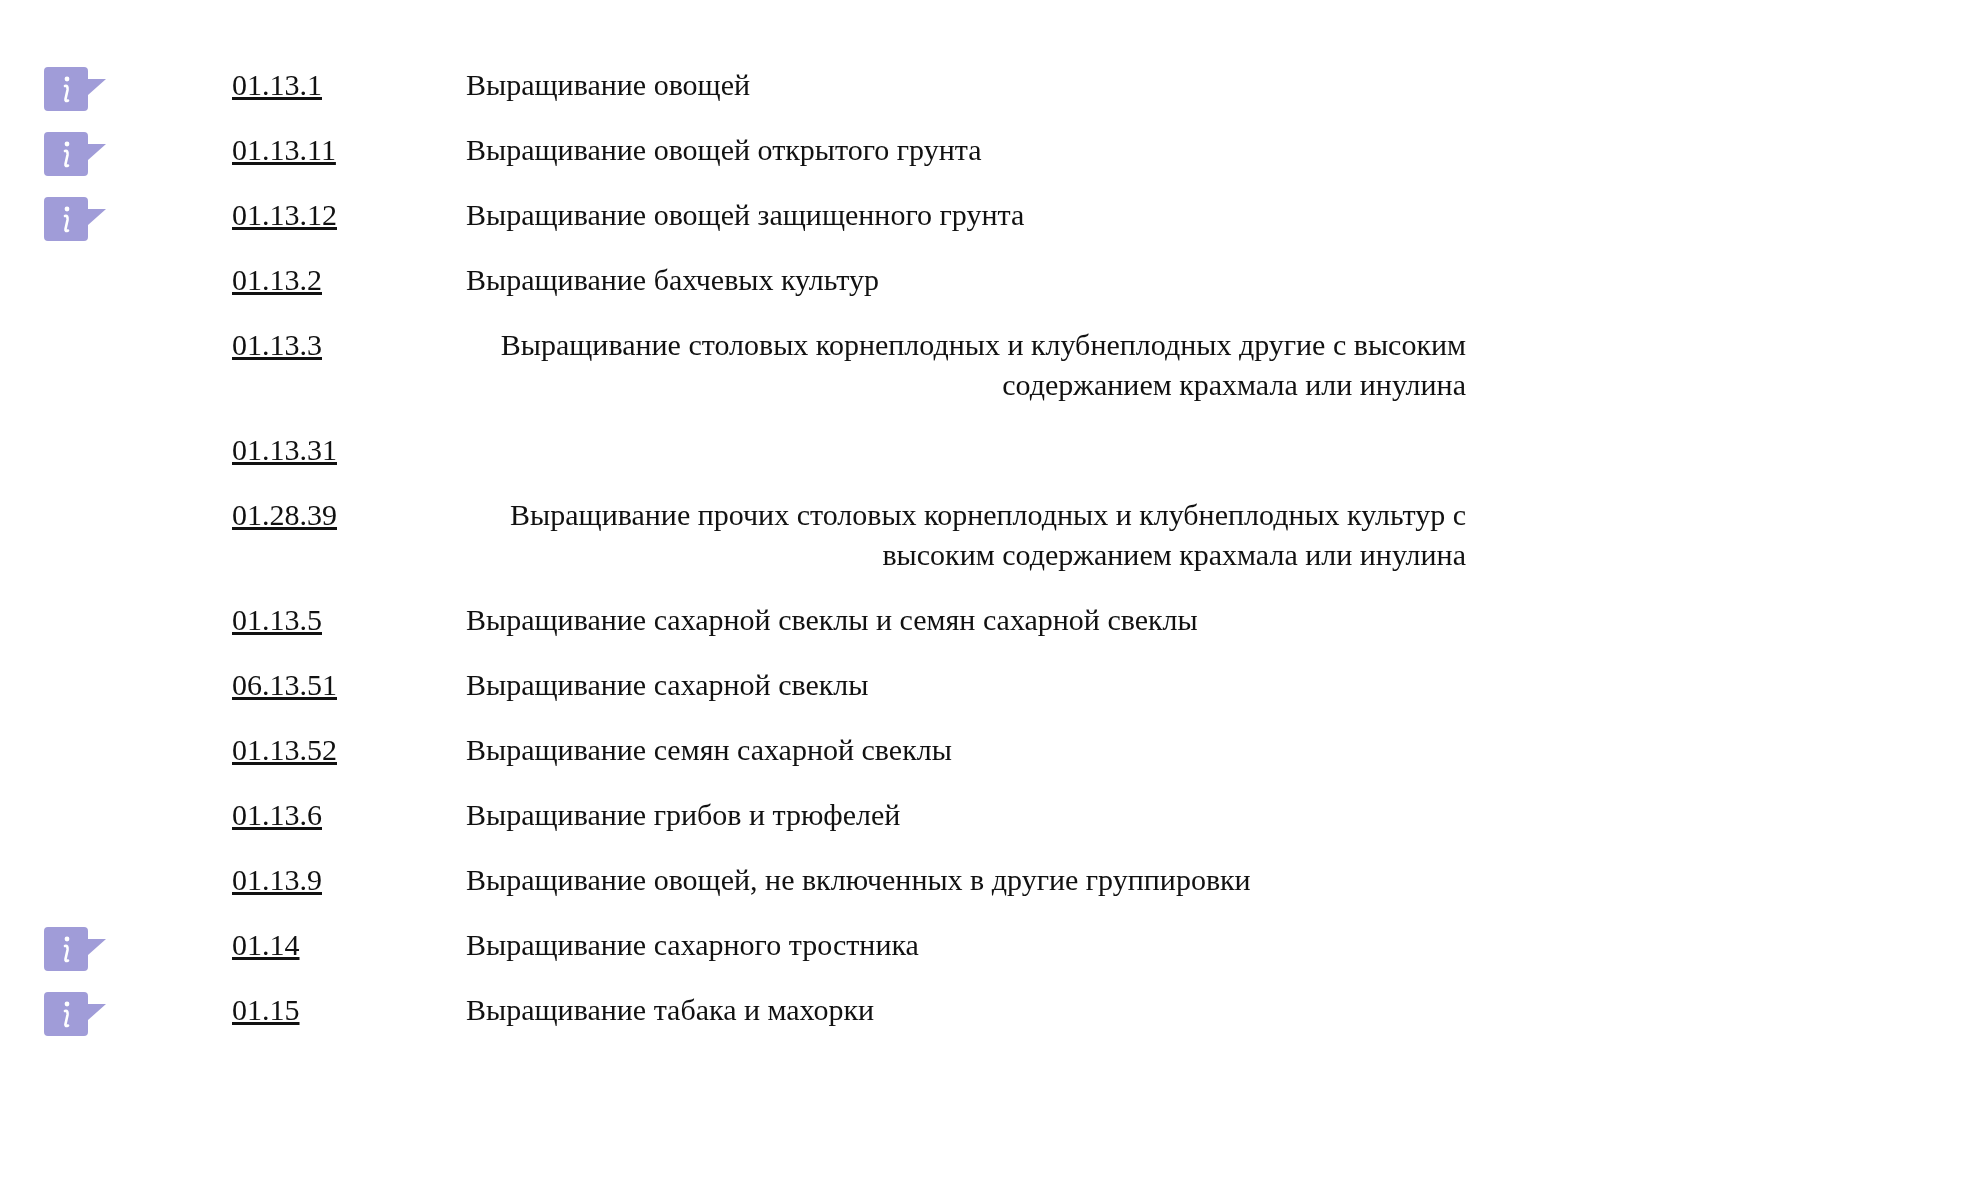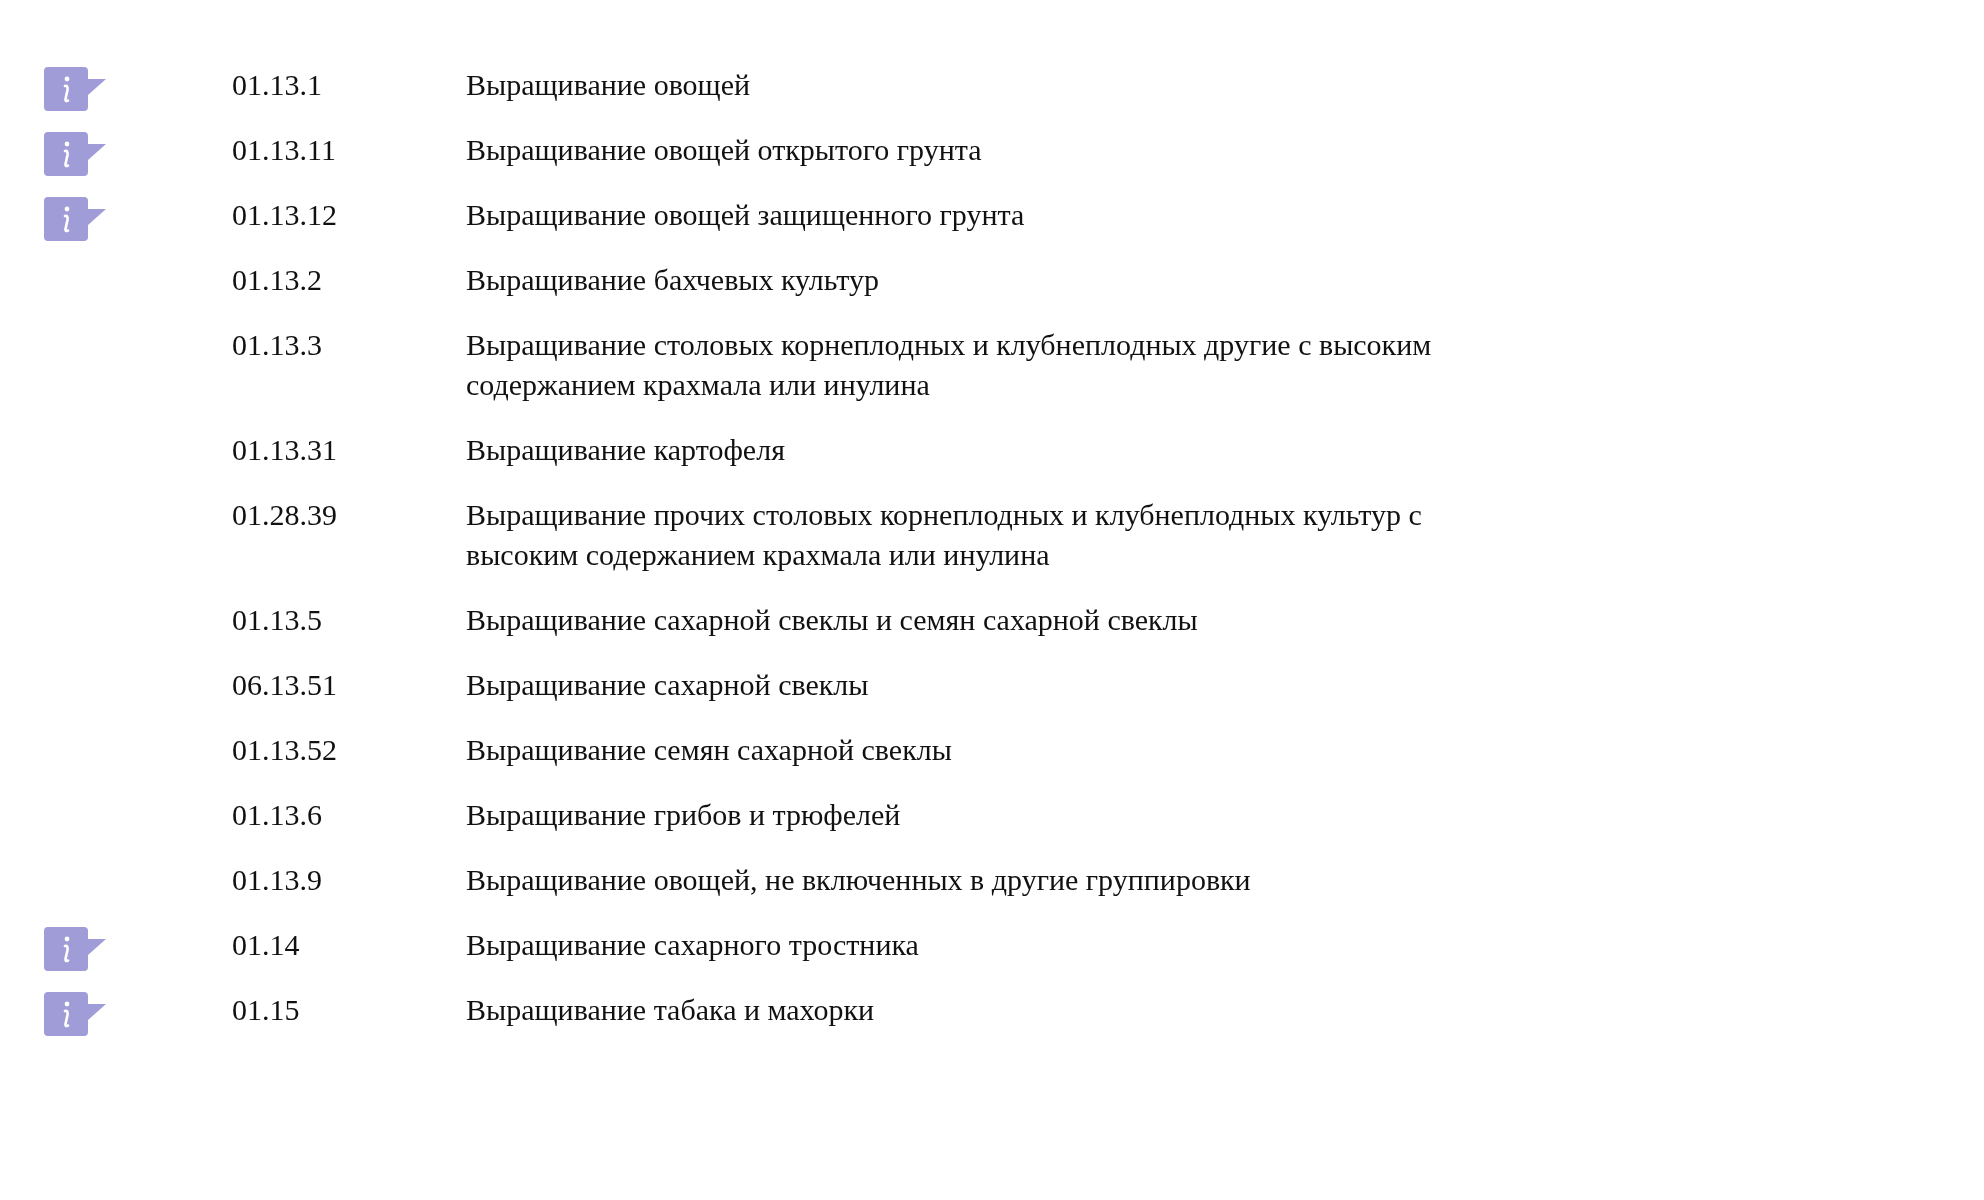--- a/index.html
+++ b/index.html
@@ -22,37 +22,39 @@
     width: 1984px;
   }
   .row {
     position: relative;
     height: 65px;
     font-size: 30px;
     line-height: 40px;
   }
   .row.two-line {
     height: 105px;
+    text-align: right;
   }
   .info-icon {
     position: absolute;
     left: 44px;
     top: 2px;
     width: 62px;
     height: 44px;
     cursor: pointer;
   }
   .info-icon svg {
     display: block;
   }
   .code {
     position: absolute;
     left: 232px;
     top: 0;
     white-space: nowrap;
+    text-decoration: underline;
   }
   .desc {
     position: absolute;
     left: 466px;
     top: 0;
     width: 1000px;
   }
 </style>
 </head>
 <body>
@@ -100,21 +102,20 @@
     <span class="desc">Выращивание бахчевых культур</span>
   </div>
 
   <div class="row two-line">
     <span class="code">01.13.3</span>
     <span class="desc">Выращивание столовых корнеплодных и клубнеплодных другие с высоким содержанием крахмала или инулина</span>
   </div>
 
   <div class="row">
     <span class="code">01.13.31</span>
-    <span class="desc">Выращивание картофеля</span>
   </div>
 
   <div class="row two-line">
     <span class="code">01.28.39</span>
     <span class="desc">Выращивание прочих столовых корнеплодных и клубнеплодных культур с высоким содержанием крахмала или инулина</span>
   </div>
 
 
   <div class="row">
     <span class="code">01.13.5</span>

